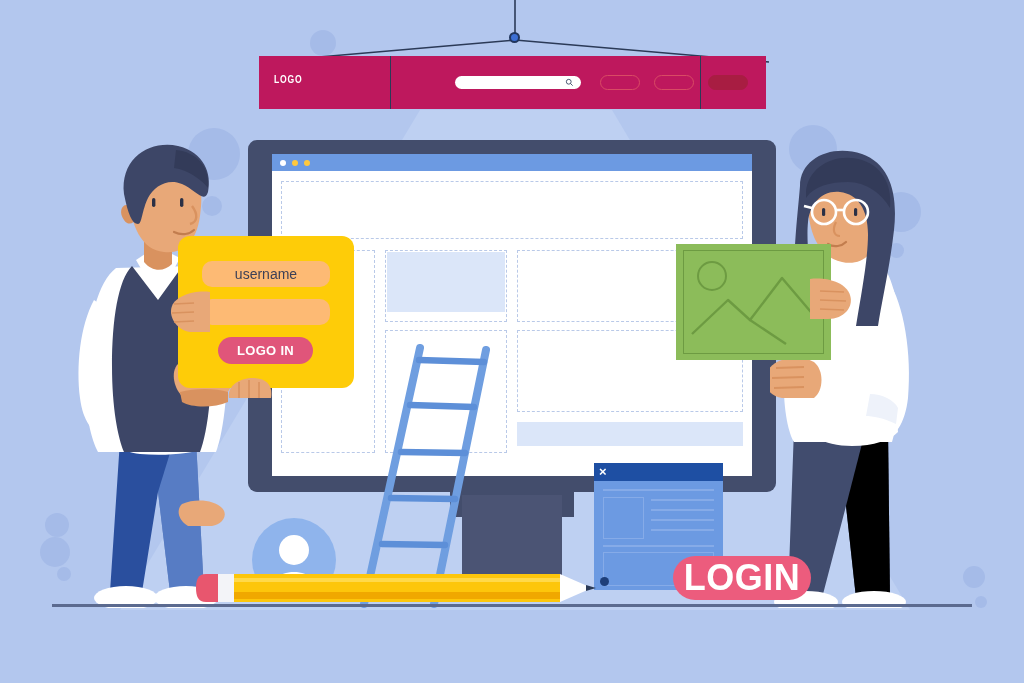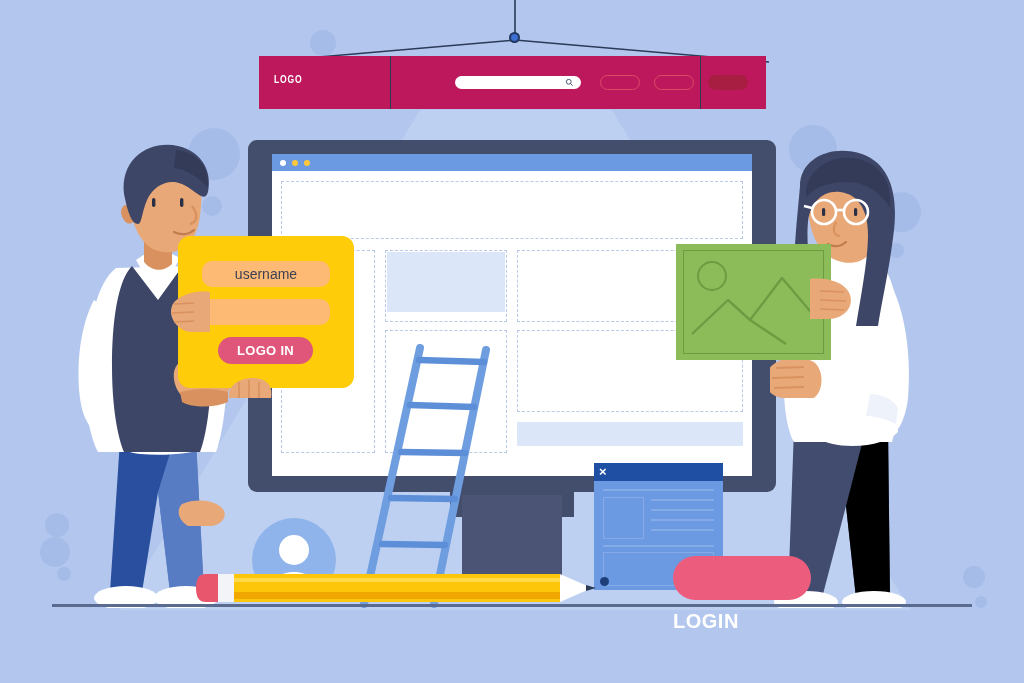--- a/index.html
+++ b/index.html
@@ -46,22 +46,22 @@
   #field-username{top:25px;}
   #field-password{top:63px;}
   #username-text{position:absolute;left:0;top:0;width:128px;height:26px;line-height:26px;text-align:center;
       color:#3b3f56;font-size:14px;}
   #signin-btn{position:absolute;left:40px;top:101px;width:95px;height:27px;background:#e0557a;border-radius:14px;}
   #signin-label{position:absolute;left:0;top:0;width:95px;height:27px;line-height:27px;text-align:center;
       color:#fff;font-size:13px;font-weight:700;letter-spacing:.3px;}
 
   
   #login-pill{position:absolute;left:673px;top:556px;width:138px;height:44px;background:#ec5c7d;border-radius:23px;}
-  #login-pill-label{position:absolute;left:0;top:0;width:138px;height:44px;line-height:44px;text-align:left;
-      color:#fff;font-size:20px;font-weight:700;letter-spacing:.5px;margin-top:43px;}
+  #login-pill-label{position:absolute;left:0;top:0;width:138px;height:44px;line-height:44px;text-align:center;
+      color:#fff;font-size:36px;font-weight:700;letter-spacing:.5px;}
 
   
   #dialog{position:absolute;left:594px;top:463px;width:129px;height:127px;background:#6c9ae2;}
   #dialog-title{position:absolute;left:0;top:0;width:129px;height:18px;background:#1e4fa3;}
   #dialog-close{position:absolute;left:5px;top:2px;color:#fff;font-size:13px;line-height:14px;font-weight:700;}
   .dlg-line{position:absolute;background:#86abe8;}
   .dlg-box{position:absolute;border:1.5px solid #86abe8;box-sizing:border-box;}
   #dialog-handle{position:absolute;left:6px;top:114px;width:9px;height:9px;border-radius:50%;background:#1e3f7a;}
 
   

